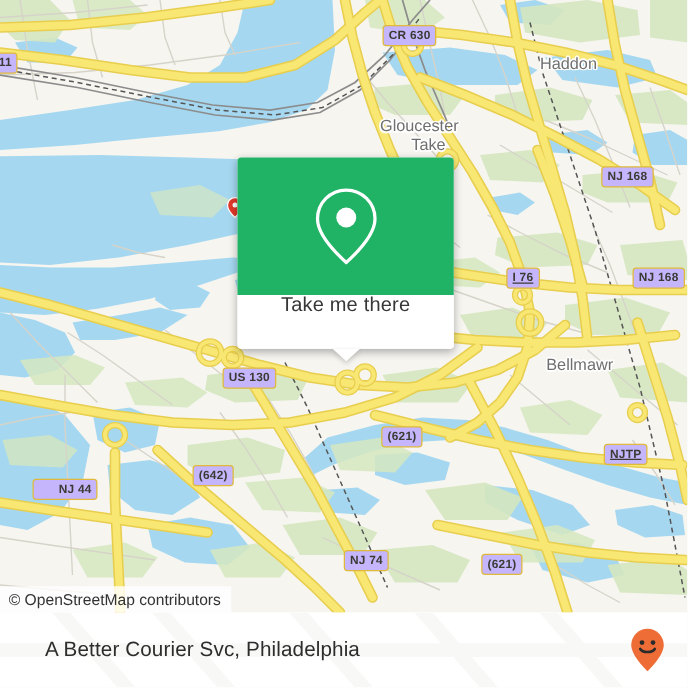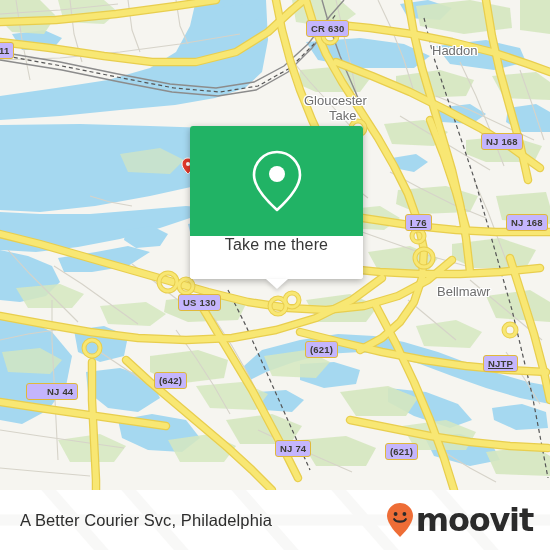--- a/index.html
+++ b/index.html
@@ -151,21 +151,21 @@
   #footer-watermark {
     position: absolute;
     left: 0;
     top: 0;
     width: 550px;
     height: 60px;
     opacity: 0.5;
   }
   #footer-title {
     position: relative;
-    margin-left: 20px;
+    margin-left: 36px;
     color: #2d2d2d;
     font-size: 16.5px;
     font-family: "Liberation Sans", sans-serif;
     letter-spacing: 0.1px;
     white-space: nowrap;
   }
   #brand {
     position: absolute;
     right: 17px;
     top: 50%;
@@ -412,20 +412,23 @@
     <div class="shield" style="left:26px;  top:383px;padding-left:20px;">NJ 44</div>
     <div class="shield" style="left:483px; top:355px;text-decoration:underline;">NJTP</div>
     <div class="shield" style="left:275px; top:440px;">NJ 74</div>
     <div class="shield" style="left:385px; top:443px;">(621)</div>
 
     <div class="place-label" style="left:432px; top:43px;text-align:right;">Haddon</div>
     <div class="place-label" style="left:304px; top:93px;text-align:right;">Gloucester</div>
     <div class="place-label" style="left:329px; top:108px;">Take</div>
     <div class="place-label" style="left:437px; top:284px;">Bellmawr</div>
 
+    <div id="attribution">
+      <span>© OpenStreetMap contributors</span>
+    </div>
   </div>
 
   <div id="callout">
     <div id="callout-top">
       <svg width="58" height="66" viewBox="0 0 58 66">
         <path d="M29,4 C16.3,4 6,14.3 6,27 C6,38 18,52 29,62 C40,52 52,38 52,27 C52,14.3 41.7,4 29,4 Z" fill="none" stroke="#ffffff" stroke-width="2.6" stroke-linejoin="round"></path>
         <circle cx="29" cy="26" r="8" fill="#ffffff"></circle>
       </svg>
     </div>
     <div id="callout-bottom">
@@ -449,17 +452,16 @@
 
     <div id="footer-title">A Better Courier Svc, Philadelphia</div>
 
     <div id="brand">
       <svg width="30" height="36" viewBox="0 0 30 36">
         <path d="M15,1 C7.8,1 2,6.8 2,14 C2,22 12,32 15,35 C18,32 28,22 28,14 C28,6.8 22.2,1 15,1 Z" fill="#EE6D36"></path>
         <circle cx="10.6" cy="12" r="1.9" fill="#2b2b2b"></circle>
         <circle cx="19.4" cy="12" r="1.9" fill="#2b2b2b"></circle>
         <path d="M9.2,17.2 C11,20.4 19,20.4 20.8,17.2" fill="none" stroke="#2b2b2b" stroke-width="2.1" stroke-linecap="round"></path>
       </svg>
-      <span id="brand-wordmark">moovit</span>
     </div>
   </div>
 
 </div>
 
 </body></html>

